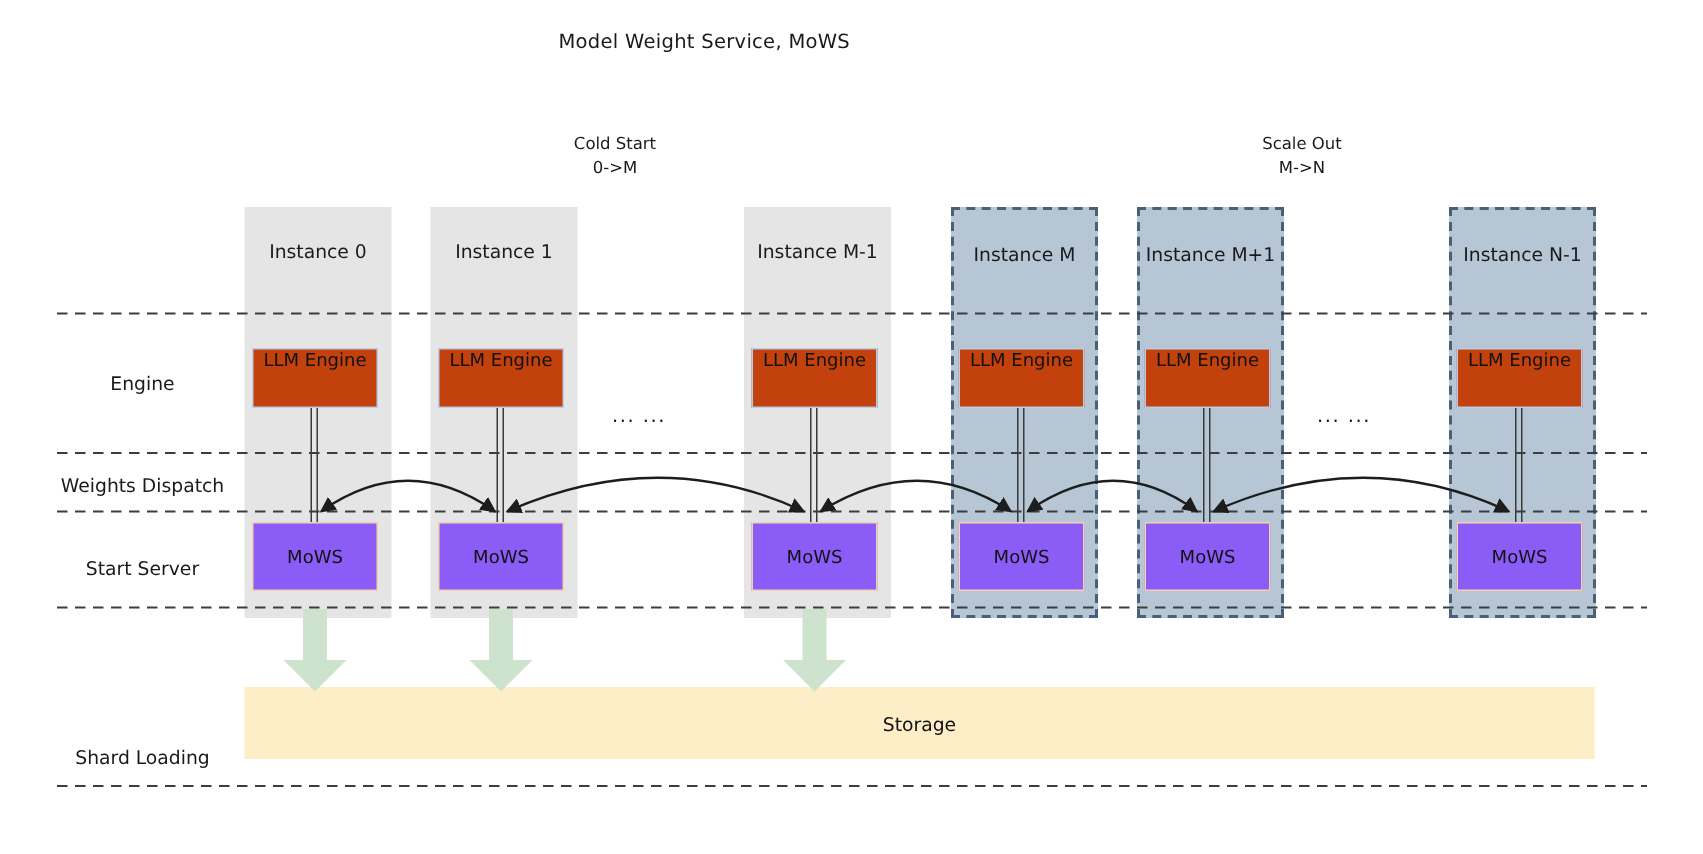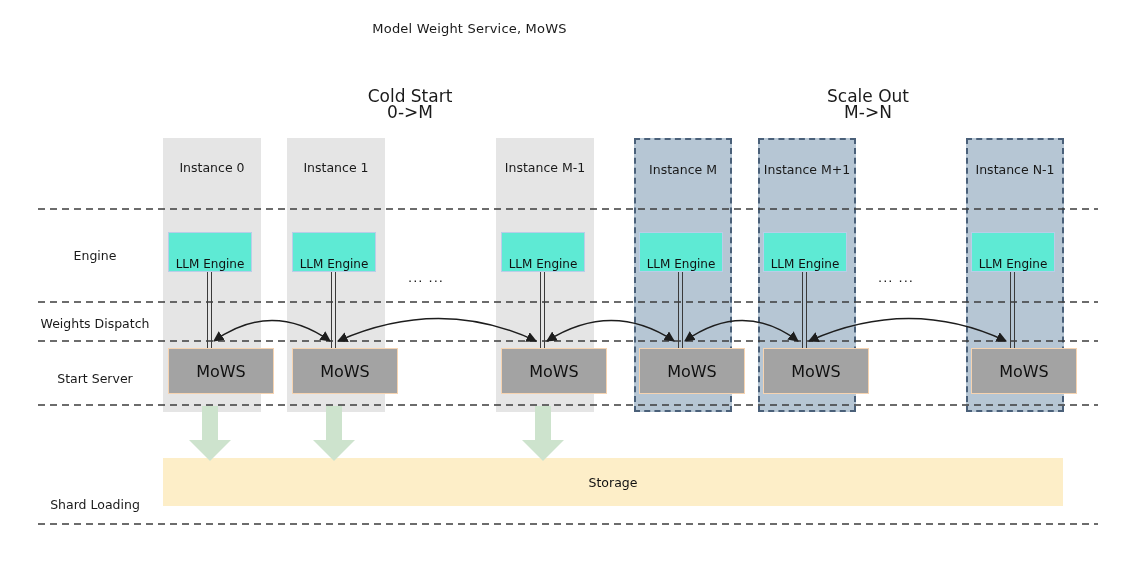--- a/index.html
+++ b/index.html
@@ -24,21 +24,21 @@
     left: 0; top: 21px;
     width: 939px;
     text-align: center;
     font-size: 13px;
     color: #1a1a1a;
     letter-spacing: .2px;
   }
 
   
   .phase-caption {
-    font-size: 17px;
+    font-size: 11px;
     color: #1a1a1a;
     text-align: center;
     line-height: 16px;
     width: 200px;
   }
   .phase-caption .ln2 { display: block; }
 
   
   .row-label {
     font-size: 12.5px;
@@ -73,39 +73,39 @@
     width: 100%;
     text-align: center;
     font-size: 12.5px;
     color: #1a1a1a;
     white-space: nowrap;
   }
 
   
   .engine-box {
     width: 84px; height: 40px;
-    background: #5eead4;
+    background: #c2410c;
     border: 1px solid #b9cde8;
     box-sizing: border-box;
     display: flex;
-    align-items: flex-end;
+    align-items: flex-start;
     justify-content: center;
     font-size: 12px;
     color: #111;
     white-space: nowrap;
   }
   .mows-box {
-    width: 106px; height: 46px;
-    background: #a3a3a3;
+    width: 84px; height: 46px;
+    background: #8b5cf6;
     border: 1px solid #f6d3b0;
     box-sizing: border-box;
     display: flex;
     align-items: center;
     justify-content: center;
-    font-size: 16px;
+    font-size: 12px;
     color: #111;
     white-space: nowrap;
   }
 
   
   .conn-double {
     width: 5px;
     background: transparent;
     border-left: 1.3px solid #3a3a3a;
     border-right: 1.3px solid #3a3a3a;

